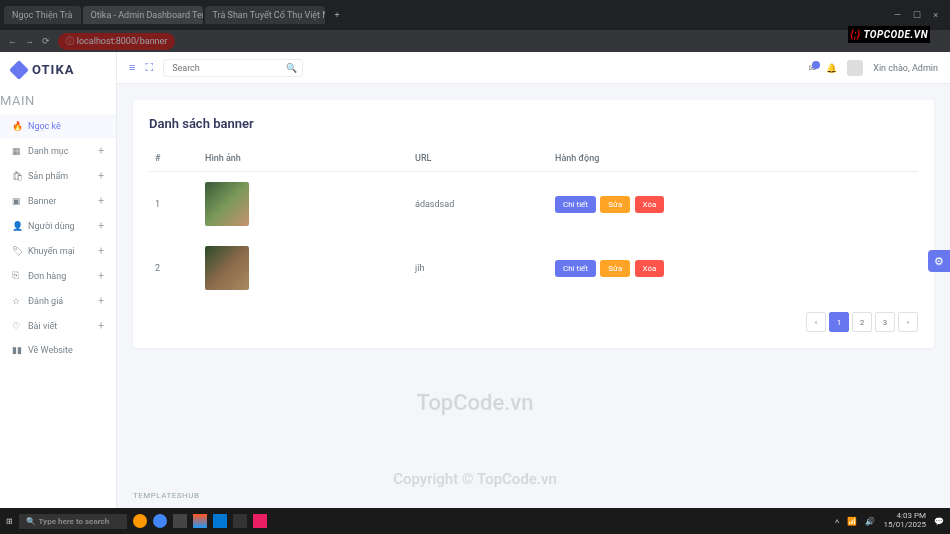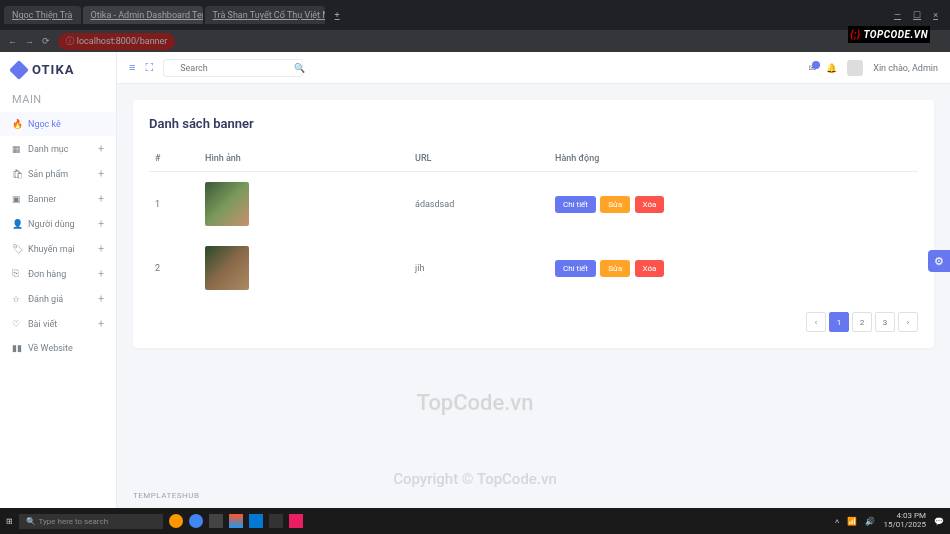--- a/index.html
+++ b/index.html
@@ -1,40 +1,40 @@
 <!DOCTYPE html>
 <html><head>
 <meta charset="utf-8">
 <style>
 * { margin: 0; padding: 0; box-sizing: border-box; font-family: -apple-system, BlinkMacSystemFont, "Segoe UI", Roboto, sans-serif; }
 body { background: #f4f6f9; color: #6c757d; overflow: hidden; }
 
-.browser-chrome { background: #202124; height: 30px; display: flex; align-items: center; padding: 0 4px; font-size: 9px; color: #9aa0a6; text-decoration: underline; }
+.browser-chrome { background: #202124; height: 30px; display: flex; align-items: center; padding: 0 4px; font-size: 9px; color: #9aa0a6; }
 .browser-chrome .tab { background: #35363a; padding: 4px 8px; margin-right: 2px; border-radius: 4px 4px 0 0; display: flex; align-items: center; gap: 4px; max-width: 120px; overflow: hidden; white-space: nowrap; }
 .browser-chrome .tab.active { background: #3c4043; }
 .browser-chrome .window-controls { margin-left: auto; display: flex; gap: 12px; padding-right: 8px; }
 
 .addr-bar { background: #35363a; height: 22px; display: flex; align-items: center; padding: 0 8px; font-size: 9px; color: #9aa0a6; gap: 8px; }
 .addr-bar .url { background: #7f1d1d; padding: 2px 8px; border-radius: 10px; flex: 0 0 auto; }
 
 .app { display: flex; height: 456px; position: relative; }
 
 .sidebar { width: 117px; background: #fff; border-right: 1px solid #e9ecef; font-size: 9px; }
 .logo { display: flex; align-items: center; gap: 6px; padding: 10px 12px; font-weight: 700; font-size: 13px; color: #34395e; letter-spacing: 1px; }
 .logo-icon { width: 14px; height: 14px; background: #6777ef; border-radius: 2px; transform: rotate(45deg); }
-.section-label { font-size: 11px; color: #a1a8ae; padding: 6px 12px; letter-spacing: 0.5px; }
+.section-label { font-size: 13px; color: #a1a8ae; padding: 6px 0; letter-spacing: 0.5px; }
 .nav-item { display: flex; align-items: center; padding: 7px 12px; color: #78828a; cursor: pointer; position: relative; }
 .nav-item.active { color: #6777ef; background: #f8f9fe; }
 .nav-item .icon { width: 10px; margin-right: 6px; font-size: 9px; }
 .nav-item .plus { margin-left: auto; font-size: 10px; color: #a1a8ae; }
 
 .main { flex: 1; display: flex; flex-direction: column; }
 .topbar { background: #fff; height: 32px; display: flex; align-items: center; padding: 0 12px; gap: 10px; border-bottom: 1px solid #e9ecef; }
 .topbar-icon { color: #6777ef; font-size: 11px; cursor: pointer; }
-.search-wrap { display: flex; align-items: center; background: #fff; border: 1px solid #e9ecef; border-radius: 3px; padding: 3px 16px; width: 140px; }
+.search-wrap { display: flex; align-items: center; background: #fff; border: 1px solid #e9ecef; border-radius: 3px; padding: 3px 8px; width: 140px; }
 .search-wrap input { border: none; outline: none; font-size: 9px; flex: 1; }
 .search-wrap .sicon { color: #6c757d; font-size: 9px; }
 .topbar-right { margin-left: auto; display: flex; align-items: center; gap: 10px; font-size: 9px; color: #6c757d; }
 .badge-dot { position: relative; }
 .badge-dot::after { content: ''; position: absolute; top: -2px; right: -4px; width: 8px; height: 8px; background: #6777ef; border-radius: 50%; font-size: 5px; }
 .avatar { width: 16px; height: 16px; background: #ddd; border-radius: 3px; display: inline-block; }
 
 .content { padding: 16px; flex: 1; overflow: auto; }
 .card { background: #fff; border-radius: 4px; padding: 16px; box-shadow: 0 1px 3px rgba(0,0,0,0.04); }
 .card h2 { font-size: 13px; color: #34395e; font-weight: 600; margin-bottom: 14px; }
@@ -59,21 +59,21 @@
 .watermark-tc { position: absolute; top: 26px; right: 20px; background: #000; color: #fff; font-size: 10px; font-weight: 700; padding: 3px 2px; letter-spacing: 0.5px; z-index: 50; font-style: italic; }
 .watermark-tc .red { color: #e40000; }
 .watermark-center { position: absolute; top: 338px; left: 50%; transform: translateX(-50%); font-size: 22px; color: rgba(100,100,100,0.22); font-weight: 500; pointer-events: none; z-index: 40; }
 .watermark-copy { position: absolute; bottom: 20px; left: 50%; transform: translateX(-50%); font-size: 15px; color: rgba(100,100,100,0.22); font-weight: 500; pointer-events: none; z-index: 40; }
 
 .gear-float { position: absolute; right: 0; top: 198px; background: #6777ef; color: #fff; width: 22px; height: 22px; border-radius: 4px 0 0 4px; display: flex; align-items: center; justify-content: center; font-size: 11px; cursor: pointer; }
 
 .taskbar { background: #1a1a1a; height: 26px; display: flex; align-items: center; padding: 0 6px; font-size: 8px; color: #ccc; gap: 6px; }
 .taskbar .right { margin-left: auto; display: flex; gap: 8px; align-items: center; }
 .task-icon { width: 14px; height: 14px; display: inline-block; }
-.search-box { background: #333; padding: 3px 8px; border-radius: 0; color: #888; width: 144px; }
+.search-box { background: #333; padding: 3px 8px; border-radius: 0; color: #888; width: 108px; font-weight: bold; }
 </style>
 </head>
 <body>
 
 <div class="browser-chrome">
   <div class="tab">
       <span>Ngọc Thiện Trà</span>
     </div>
   <div class="tab active"><span>Otika - Admin Dashboard Tem...</span> ×</div>
   <div class="tab">

